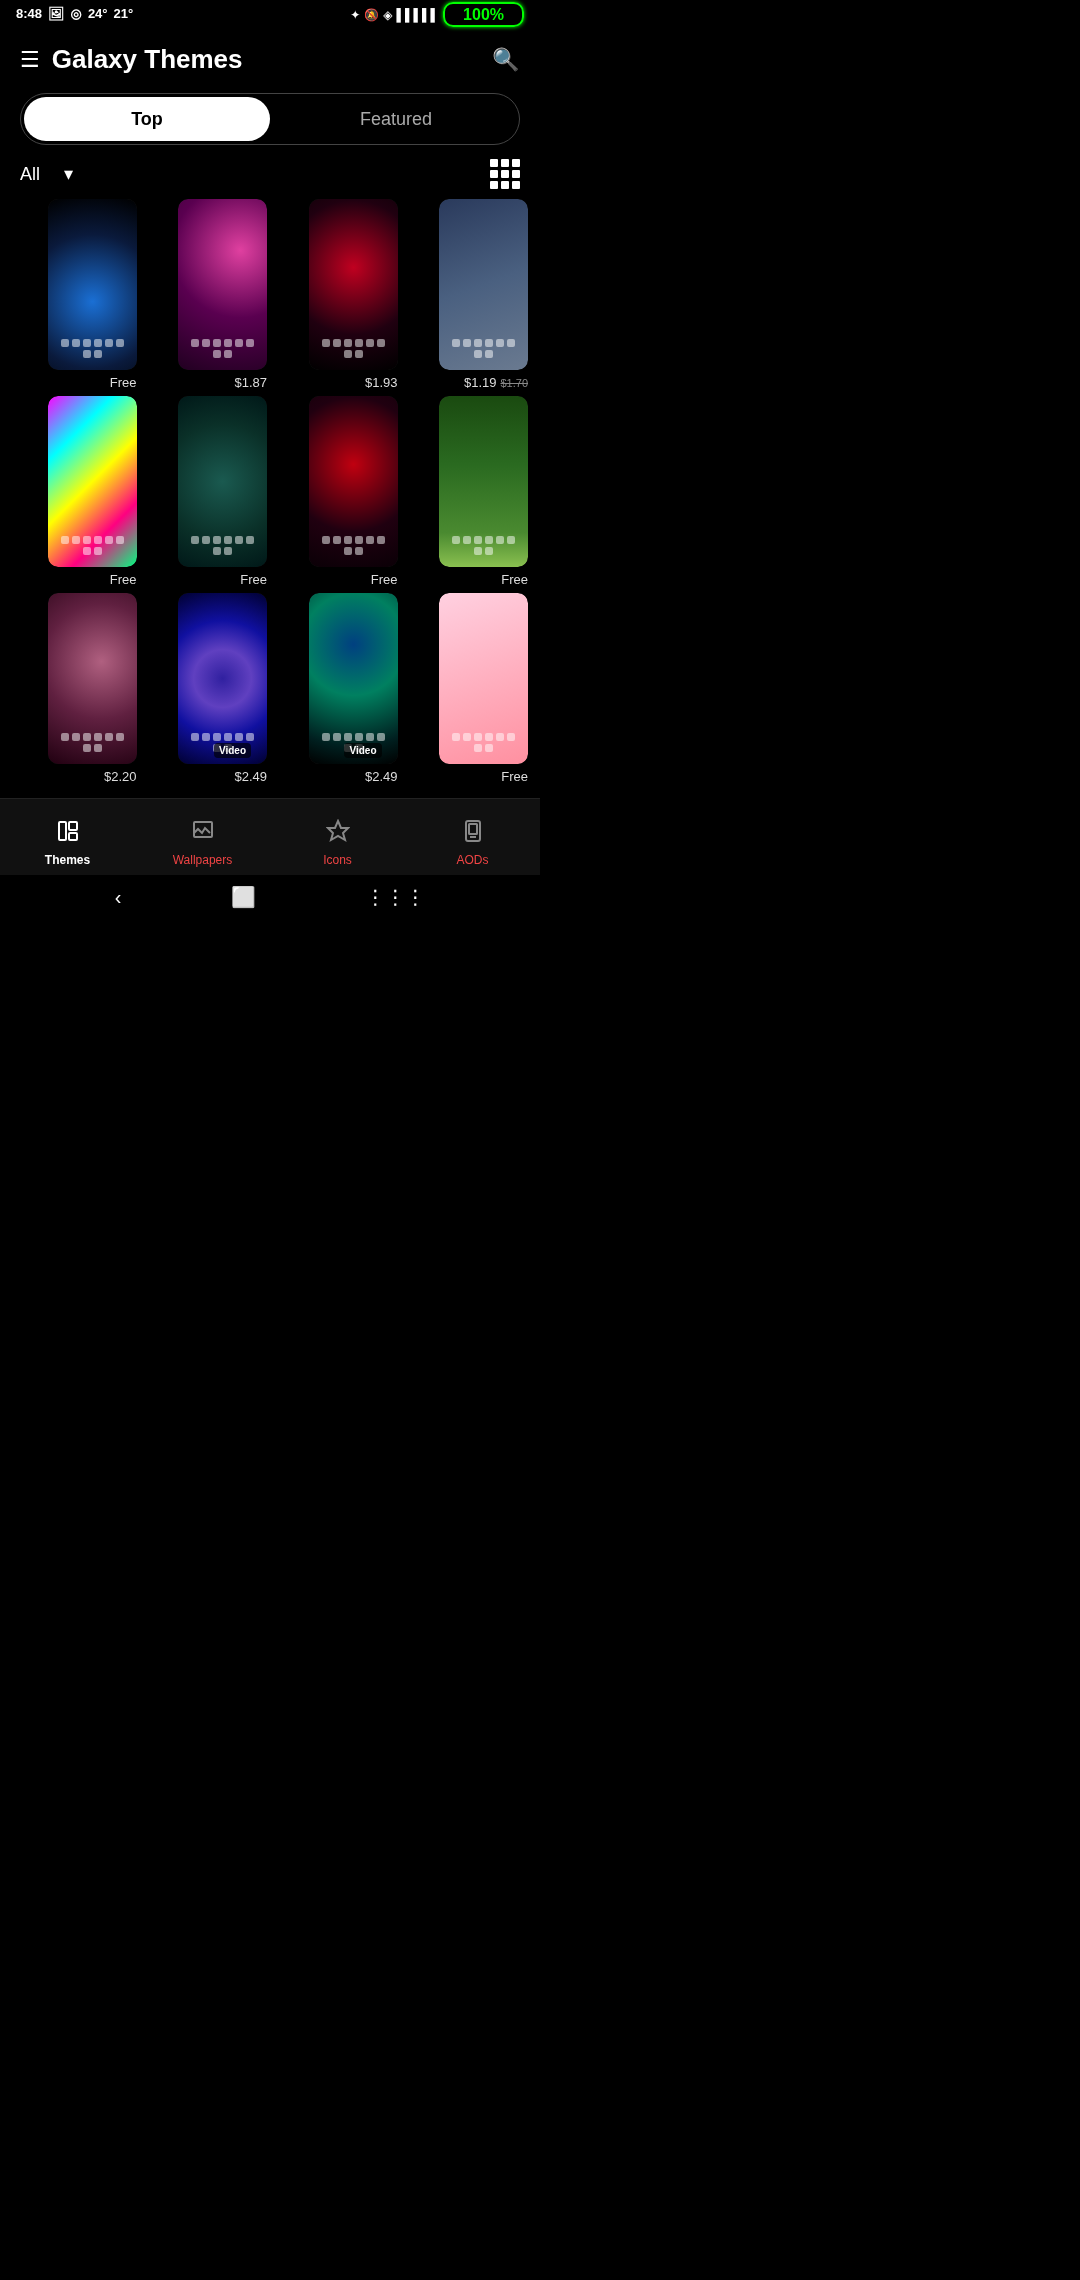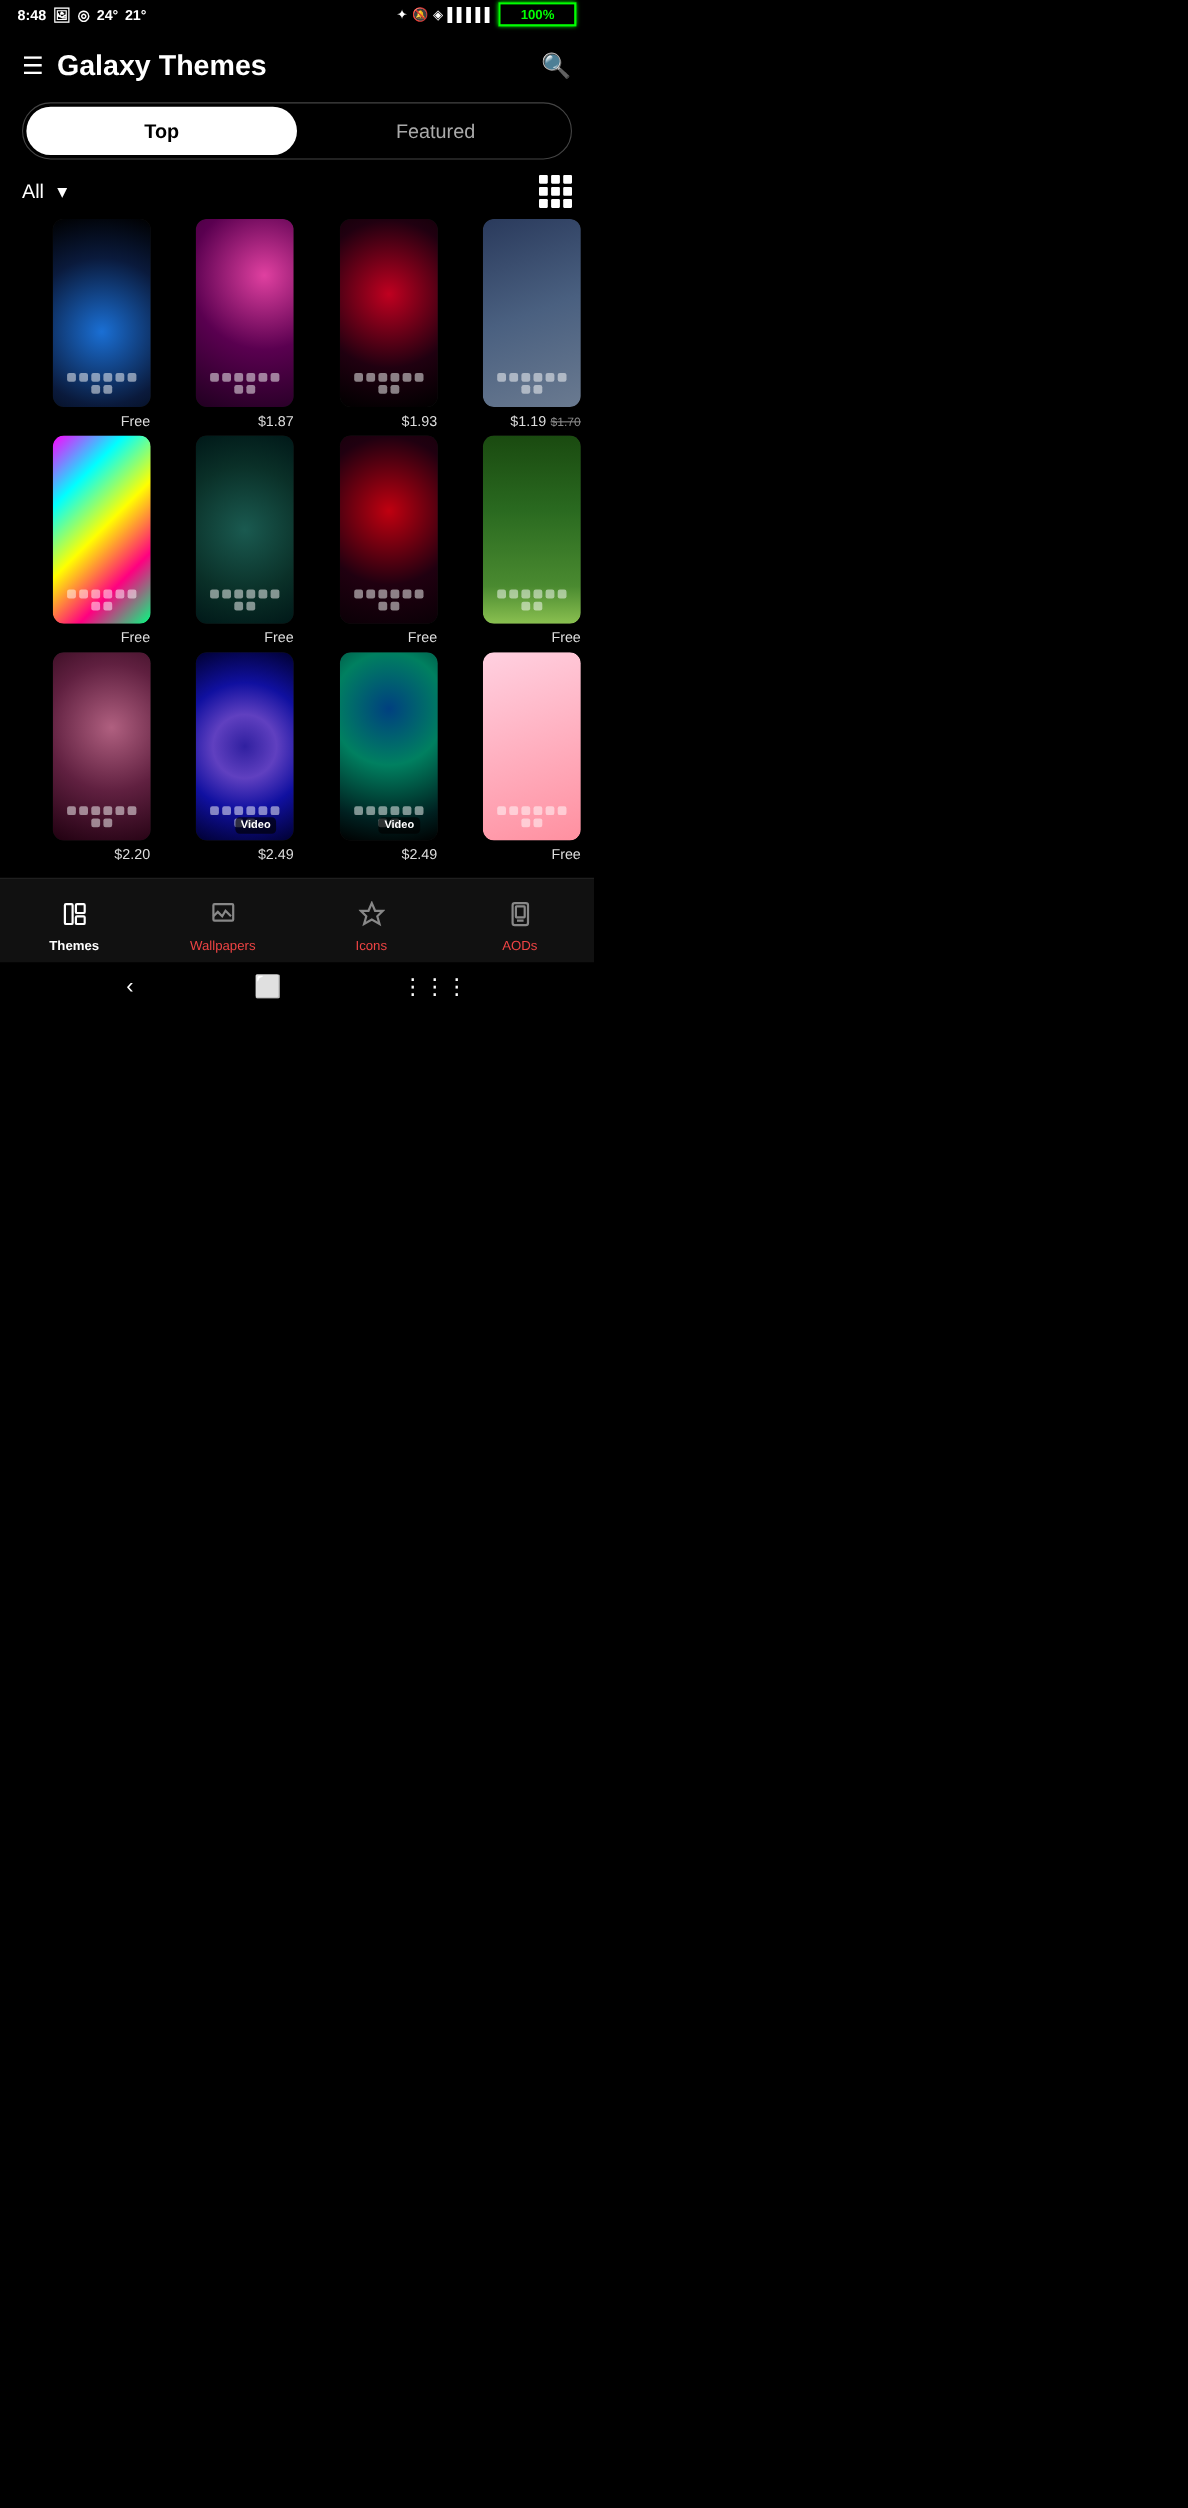--- a/index.html
+++ b/index.html
@@ -29,23 +29,23 @@
       font-weight: 600;
     }
     .status-right {
       display: flex;
       align-items: center;
       gap: 4px;
       font-size: 12px;
     }
     .battery-outline {
       border: 2px solid #0f0;
-      border-radius: 0;
+      border-radius: 10px;
       padding: 2px 18px;
-      font-size: 12px;
+      font-size: 16px;
       font-weight: 700;
       color: #0f0;
       box-shadow: 0 0 4px #0f0;
     }
 
     
     .top-bar {
       display: flex;
       align-items: center;
       padding: 8px 20px 8px;
@@ -94,21 +94,21 @@
     
     .filter-row {
       display: flex;
       align-items: center;
       justify-content: space-between;
       padding: 0 20px 10px;
     }
     .filter-all {
       display: flex;
       align-items: center;
-      gap: 12px;
+      gap: 24px;
       font-size: 18px;
       font-weight: 500;
       cursor: pointer;
     }
     .grid-icon {
       display: grid;
       grid-template-columns: repeat(3, 8px);
       gap: 3px;
       cursor: pointer;
     }

